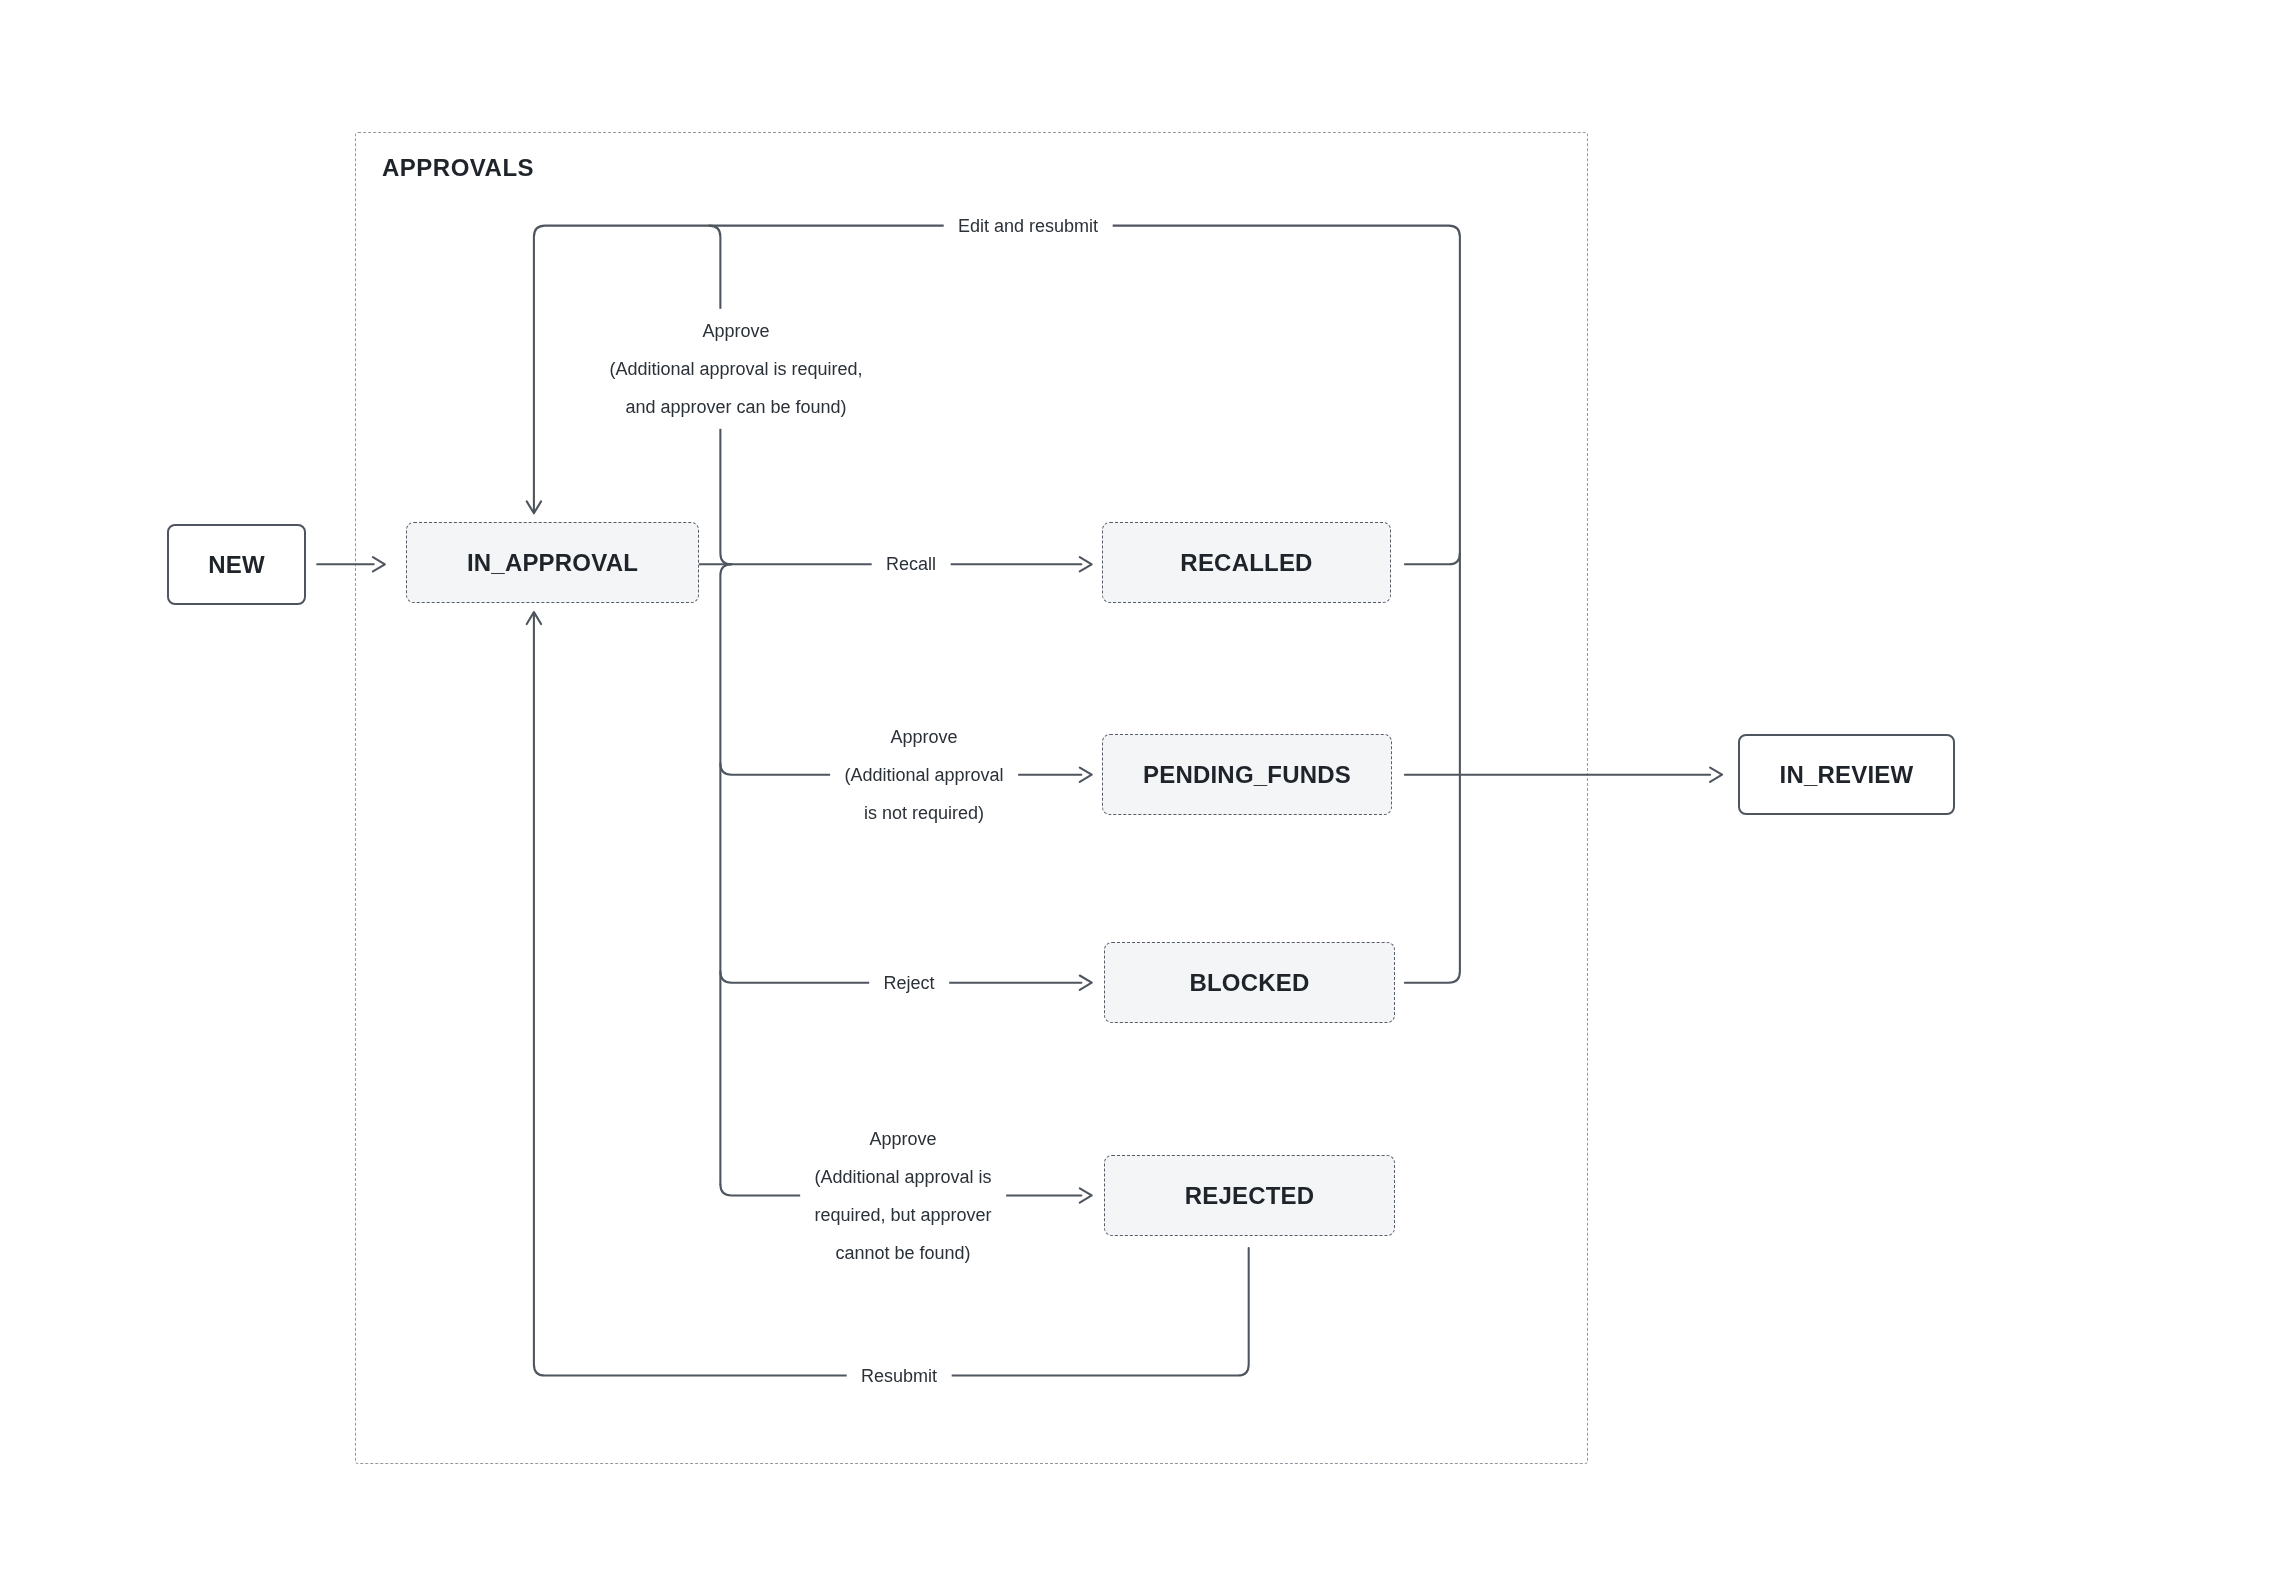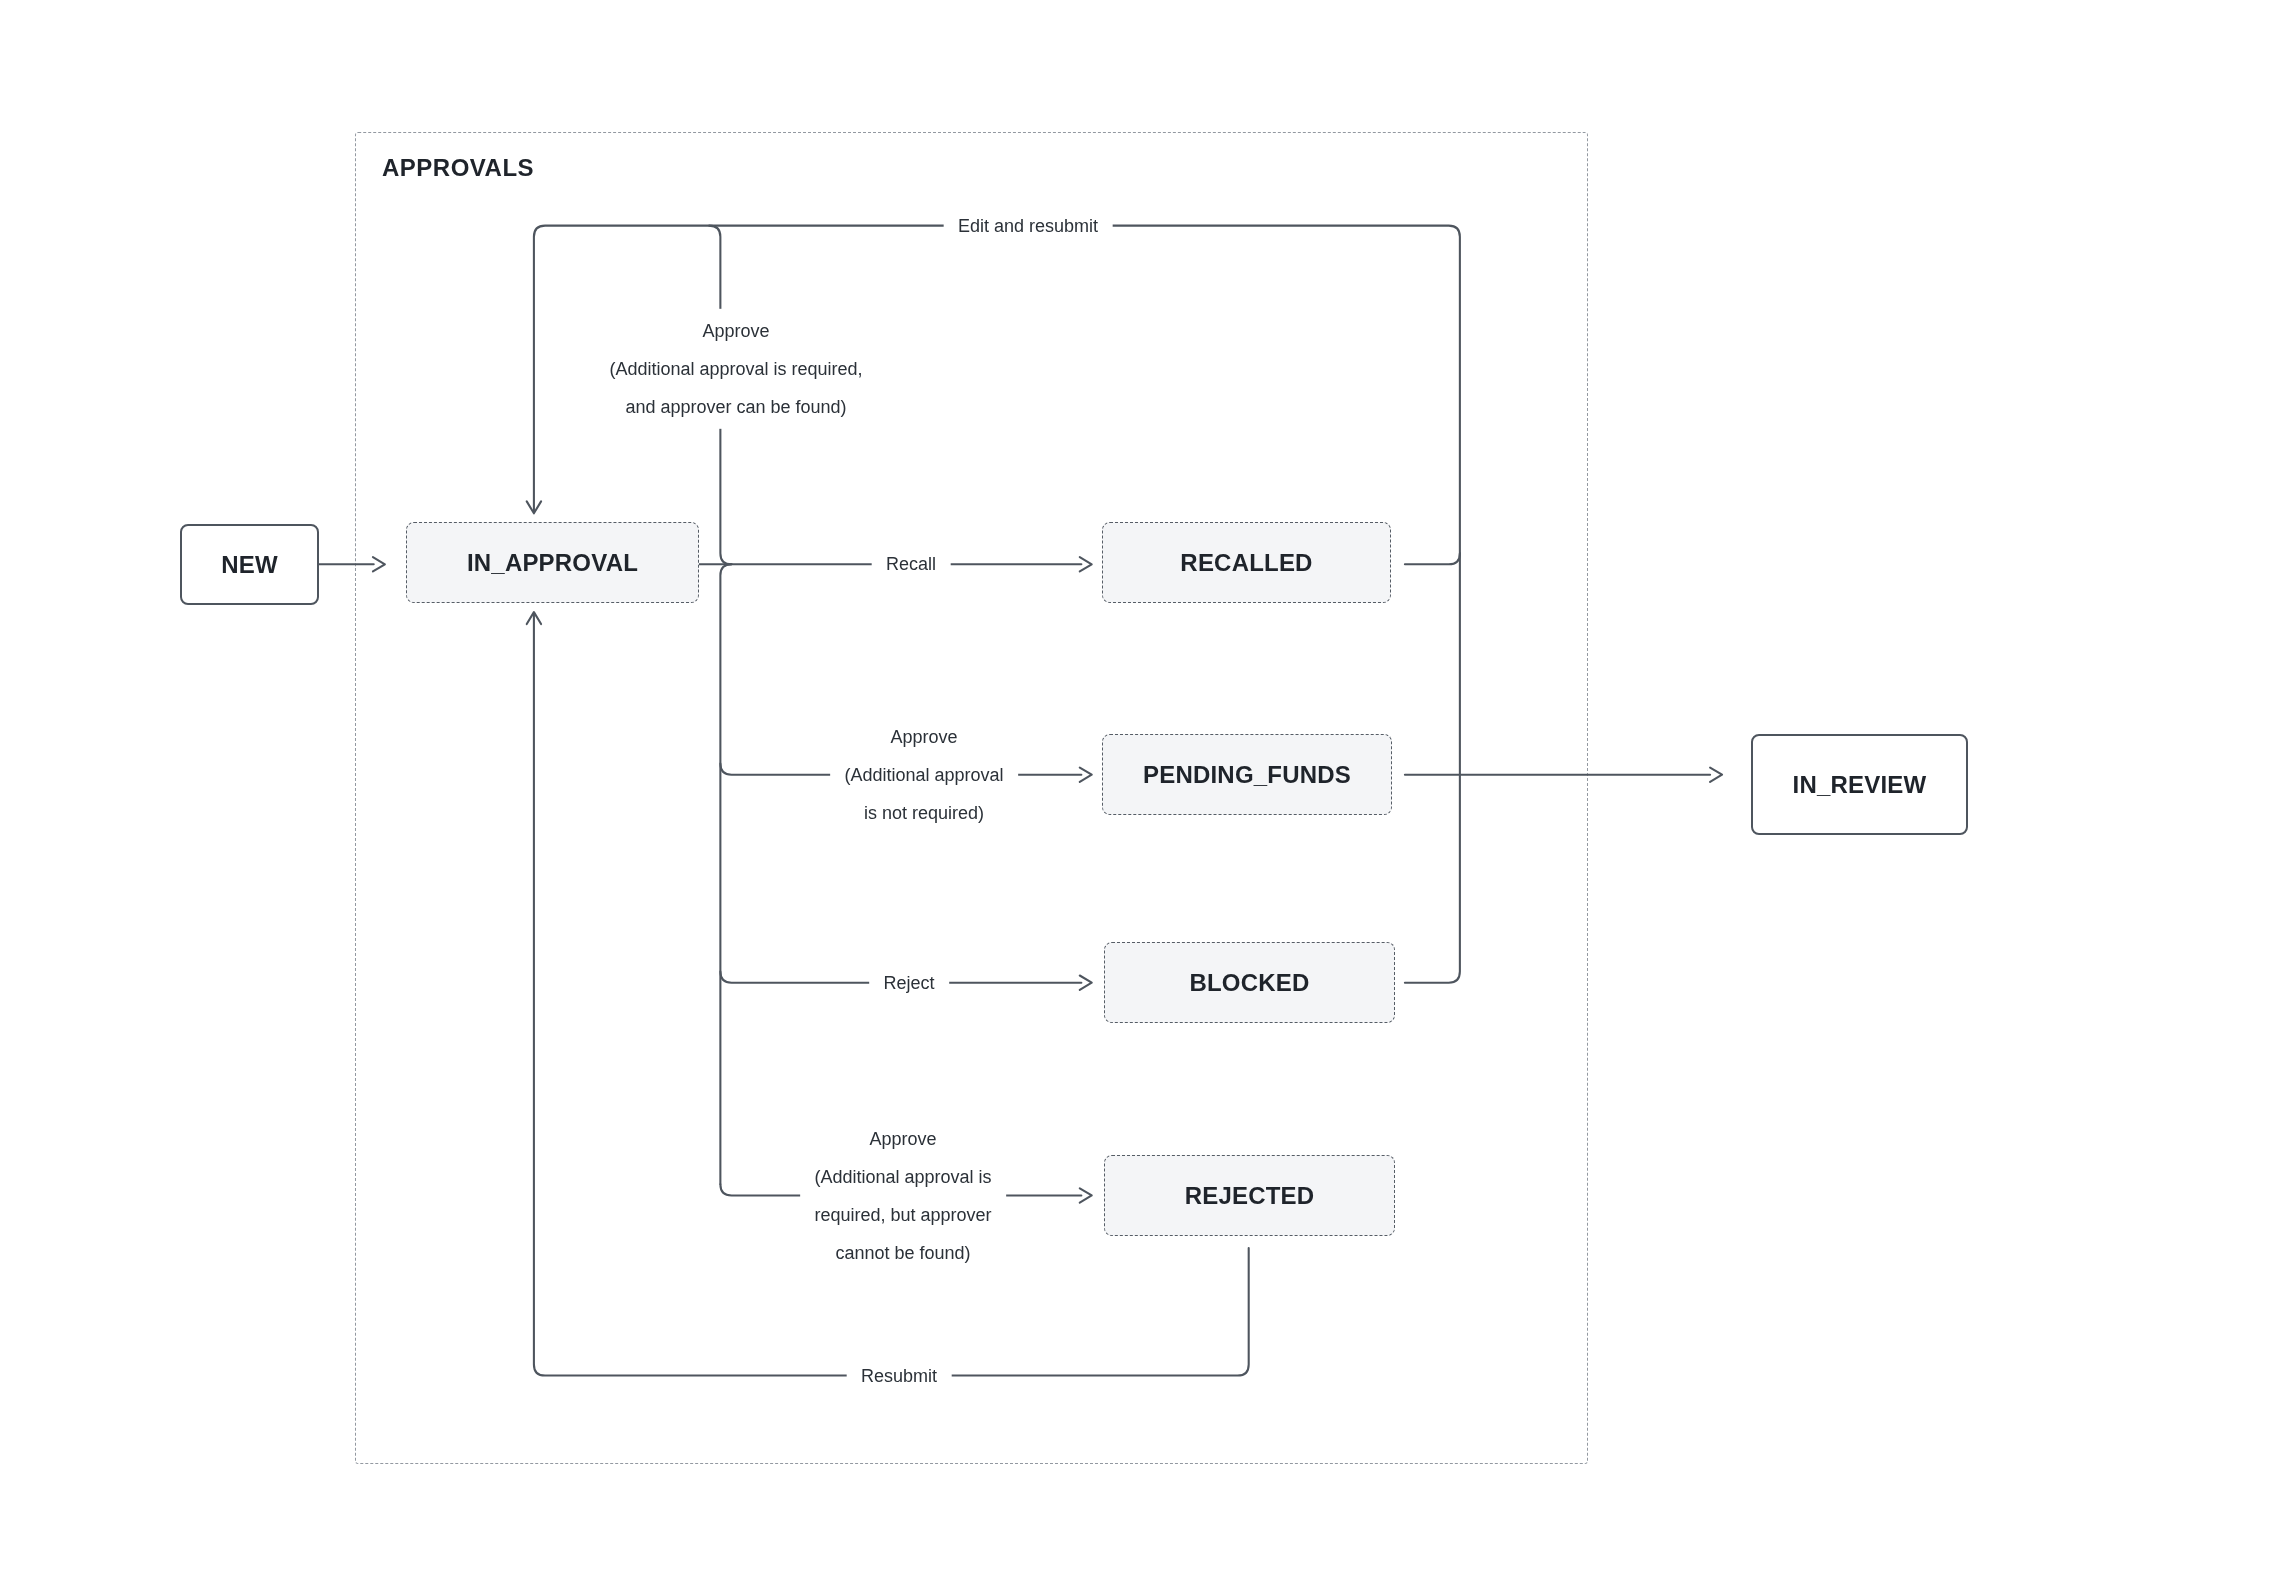--- a/index.html
+++ b/index.html
@@ -57,21 +57,20 @@
     color:var(--node-text);
     z-index:2;
   }
   .node.dashed{
     border:1.9px dashed var(--node-border);
     background:var(--node-fill);
   }
   .node.solid{
     border:2.1px solid var(--line);
     background:var(--solid-node-fill);
-    margin-left:13px;
   }
   .edge-label{
     position:absolute;
     transform:translate(-50%,-50%);
     background:var(--background);
     padding:3.2px 14.3px;
     font-size:18px;
     line-height:38px;
     color:var(--label-text);
     text-align:center;
@@ -138,21 +137,21 @@
   <div class="node dashed" style="left:406px;top:522px;width:293px;height:81px">IN_APPROVAL</div>
 
   <div class="node dashed" style="left:1102px;top:734px;width:290px;height:81px">PENDING_FUNDS</div>
 
   <div class="node dashed" style="left:1102px;top:522px;width:289px;height:81px">RECALLED</div>
 
   <div class="node dashed" style="left:1104px;top:942px;width:291px;height:81px">BLOCKED</div>
 
   <div class="node dashed" style="left:1104px;top:1155px;width:291px;height:81px">REJECTED</div>
 
-  <div class="node solid" style="left:1738px;top:734px;width:217px;height:101px">IN_REVIEW</div>
+  <div class="node solid" style="left:1738px;top:734px;width:217px;height:81px">IN_REVIEW</div>
 
   <div class="edge-label" style="left:1028px;top:226px">
     <span>Edit and resubmit</span>
   </div>
 
   <div class="edge-label" style="left:736px;top:369px">
     <span>Approve</span>
     <span>(Additional approval is required,</span>
     <span>and approver can be found)</span>
   </div>

